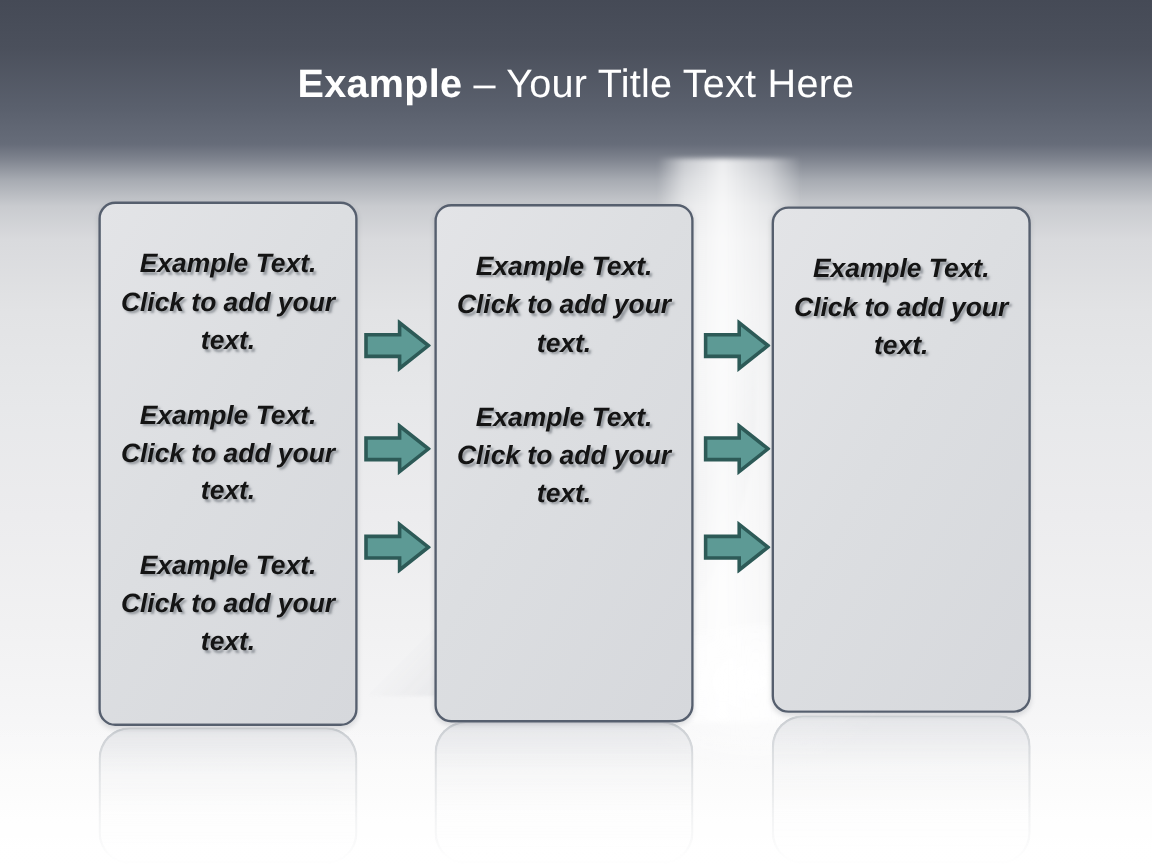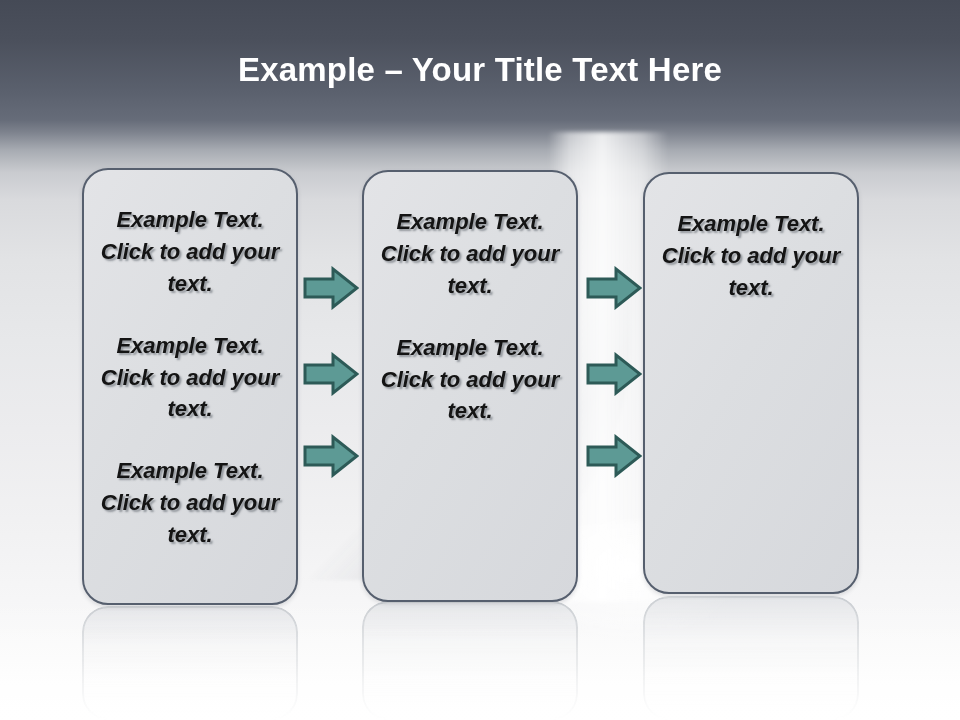--- a/index.html
+++ b/index.html
@@ -95,28 +95,28 @@
     justify-content: center;
     z-index: 5;
   }
   .title-text {
     font-size: 33px;
     color: #ffffff;
     letter-spacing: 0.2px;
     white-space: nowrap;
   }
   .title-strong { font-weight: bold; }
-  .title-rest { font-weight: bold; }
+  .title-rest { font-weight: normal; }
 
   
   .box {
     position: absolute;
     box-sizing: border-box;
     border: 2px solid #565f6e;
-    border-radius: 26px;
+    border-radius: 14px;
     background: linear-gradient(120deg, #e3e4e7 0%, #dcdee1 45%, #d6d8dc 100%);
     box-shadow: 0 2px 4px rgba(80,85,95,0.18);
     z-index: 4;
     padding-top: 34px;
   }
   .box-text {
     font-style: italic;
     font-weight: bold;
     font-size: 22px;
     line-height: 1.45;

